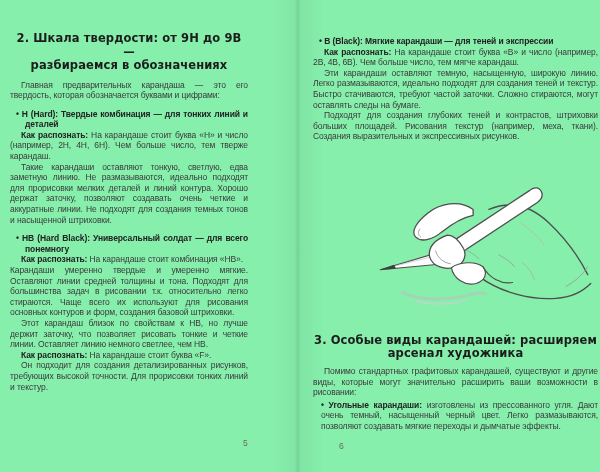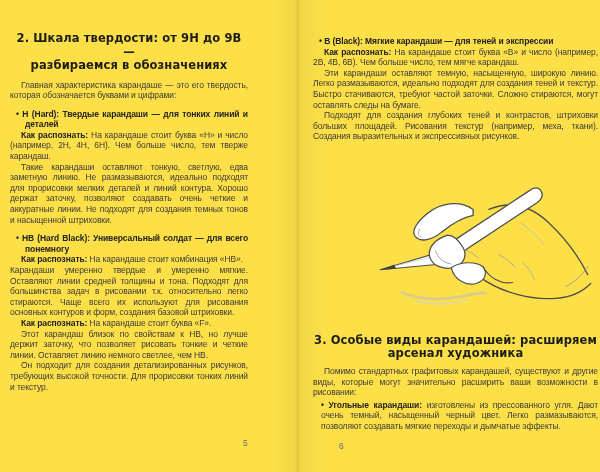--- a/index.html
+++ b/index.html
@@ -1,18 +1,18 @@
 <!DOCTYPE html>
 <html><head>
 <meta charset="utf-8">
 <style>
   html,body { margin:0; padding:0; background:#e9e9e9; }
   .spread {
     position:relative; width:600px; height:472px; margin:0 auto;
-    background:#fde047; overflow:hidden;
+    background:#86efac; overflow:hidden;
     font-family:"Liberation Sans", sans-serif; color:#3a3a3a;
   }
   
   .spine {
     position:absolute; left:272px; top:0; width:56px; height:100%;
     background:linear-gradient(to right,
       rgba(0,0,0,0) 0%, rgba(0,0,0,0.04) 40%, rgba(0,0,0,0.12) 47%,
       rgba(0,0,0,0.05) 50%, rgba(0,0,0,0.035) 60%, rgba(0,0,0,0) 95%);
     pointer-events:none;
   }
@@ -46,37 +46,37 @@
   .pn-right { left:339px; top:441px; }
 </style>
 </head>
 <body>
 
 <div class="spread">
 
   <div class="page-col col-left">
     <h2 class="chapter-heading">2. Шкала твердости: от 9H до 9B —
 разбираемся в обозначениях</h2>
-    <p class="para">Главная характеристика карандаше — это его твердость, которая обозначается буквами и цифрами:</p>
+    <p class="para">Главная предварительных карандаша — это его твердость, которая обозначается буквами и цифрами:</p>
 
     <div class="section">
-      <p class="bullet-head">• H (Hard): Твердые карандаши — для тонких линий и деталей</p>
+      <p class="bullet-head">• H (Hard): Твердые комбинация — для тонких линий и деталей</p>
       <p class="para recognize"><b>Как распознать:</b><span> На карандаше стоит буква «H» и число (например, 2H, 4H, 6H). Чем больше число, тем тверже карандаш.</span></p>
       <p class="para">Такие карандаши оставляют тонкую, светлую, едва заметную линию. Не размазываются, идеально подходят для прорисовки мелких деталей и линий контура. Хорошо держат заточку, позволяют создавать очень четкие и аккуратные линии. Не подходят для создания темных тонов и насыщенной штриховки.</p>
     </div>
 
     <div class="section">
       <p class="bullet-head">• HB (Hard Black): Универсальный солдат — для всего понемногу</p>
       <p class="para recognize"><b>Как распознать:</b><span> На карандаше стоит комбинация «HB».</span></p>
       <p class="para" style="text-indent:0">Карандаши умеренно твердые и умеренно мягкие. Оставляют линии средней толщины и тона. Подходят для большинства задач в рисовании т.к. относительно легко стираются. Чаще всего их используют для рисования основных контуров и форм, создания базовой штриховки.</p>
     </div>
 
     <div class="section">
+      <p class="para">Этот карандаш близок по свойствам к HB, но лучше держит заточку, что позволяет рисовать тонкие и четкие линии. Оставляет линию немного светлее, чем HB.</p>
       <p class="para recognize"><b>Как распознать:</b><span> На карандаше стоит буква «F».</span></p>
-      <p class="para">Этот карандаш близок по свойствам к HB, но лучше держит заточку, что позволяет рисовать тонкие и четкие линии. Оставляет линию немного светлее, чем HB.</p>
       <p class="para">Он подходит для создания детализированных рисунков, требующих высокой точности. Для прорисовки тонких линий и текстур.</p>
     </div>
   </div>
 
   <div class="page-col col-right">
     <div class="section">
       <p class="bullet-head" style="margin-top:4px">• B (Black): Мягкие карандаши — для теней и экспрессии</p>
       <p class="para recognize"><b>Как распознать:</b><span> На карандаше стоит буква «B» и число (например, 2B, 4B, 6B). Чем больше число, тем мягче карандаш.</span></p>
       <p class="para">Эти карандаши оставляют темную, насыщенную, широкую линию. Легко размазываются, идеально подходят для создания теней и текстур. Быстро стачиваются, требуют частой заточки. Сложно стираются, могут оставлять следы на бумаге.</p>
       <p class="para">Подходят для создания глубоких теней и контрастов, штриховки больших площадей. Рисования текстур (например, меха, ткани). Создания выразительных и экспрессивных рисунков.</p>

